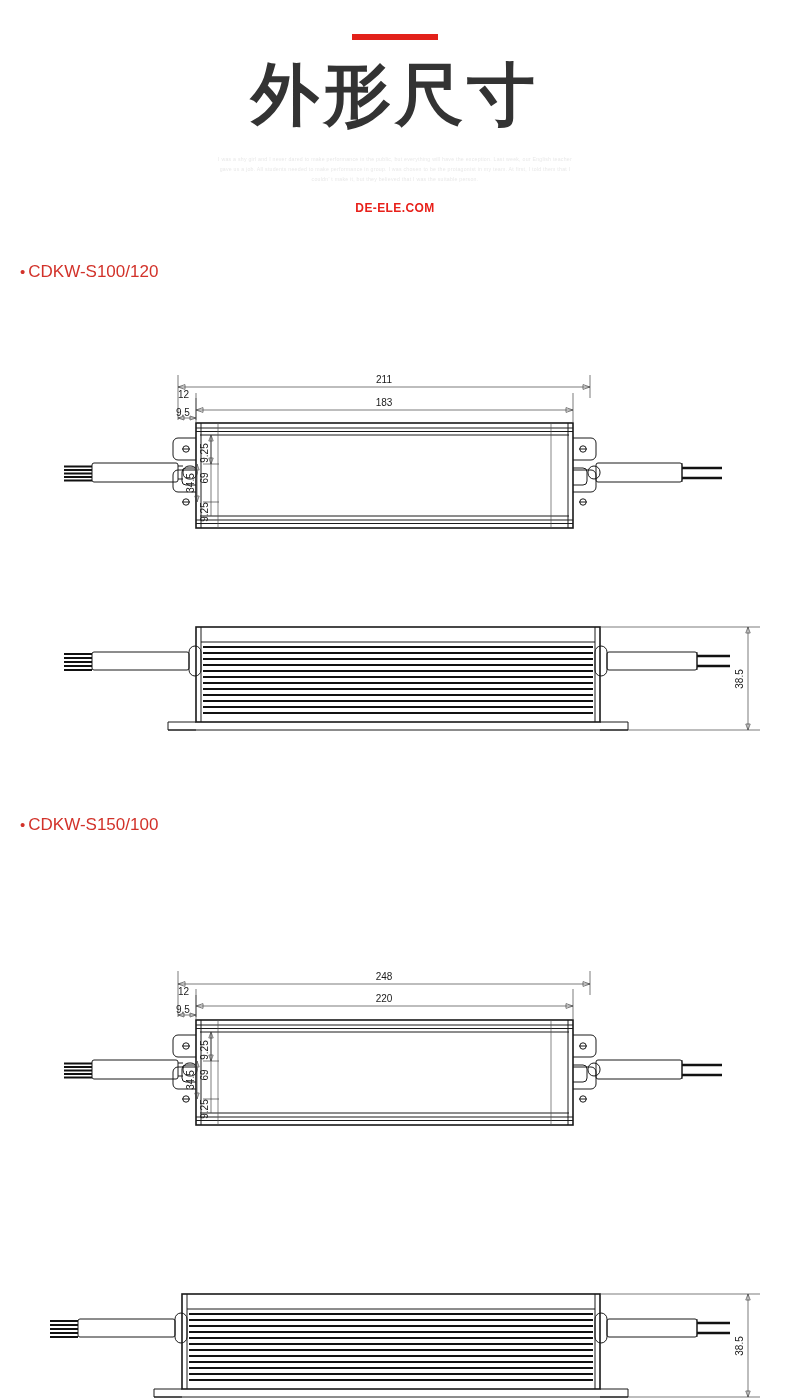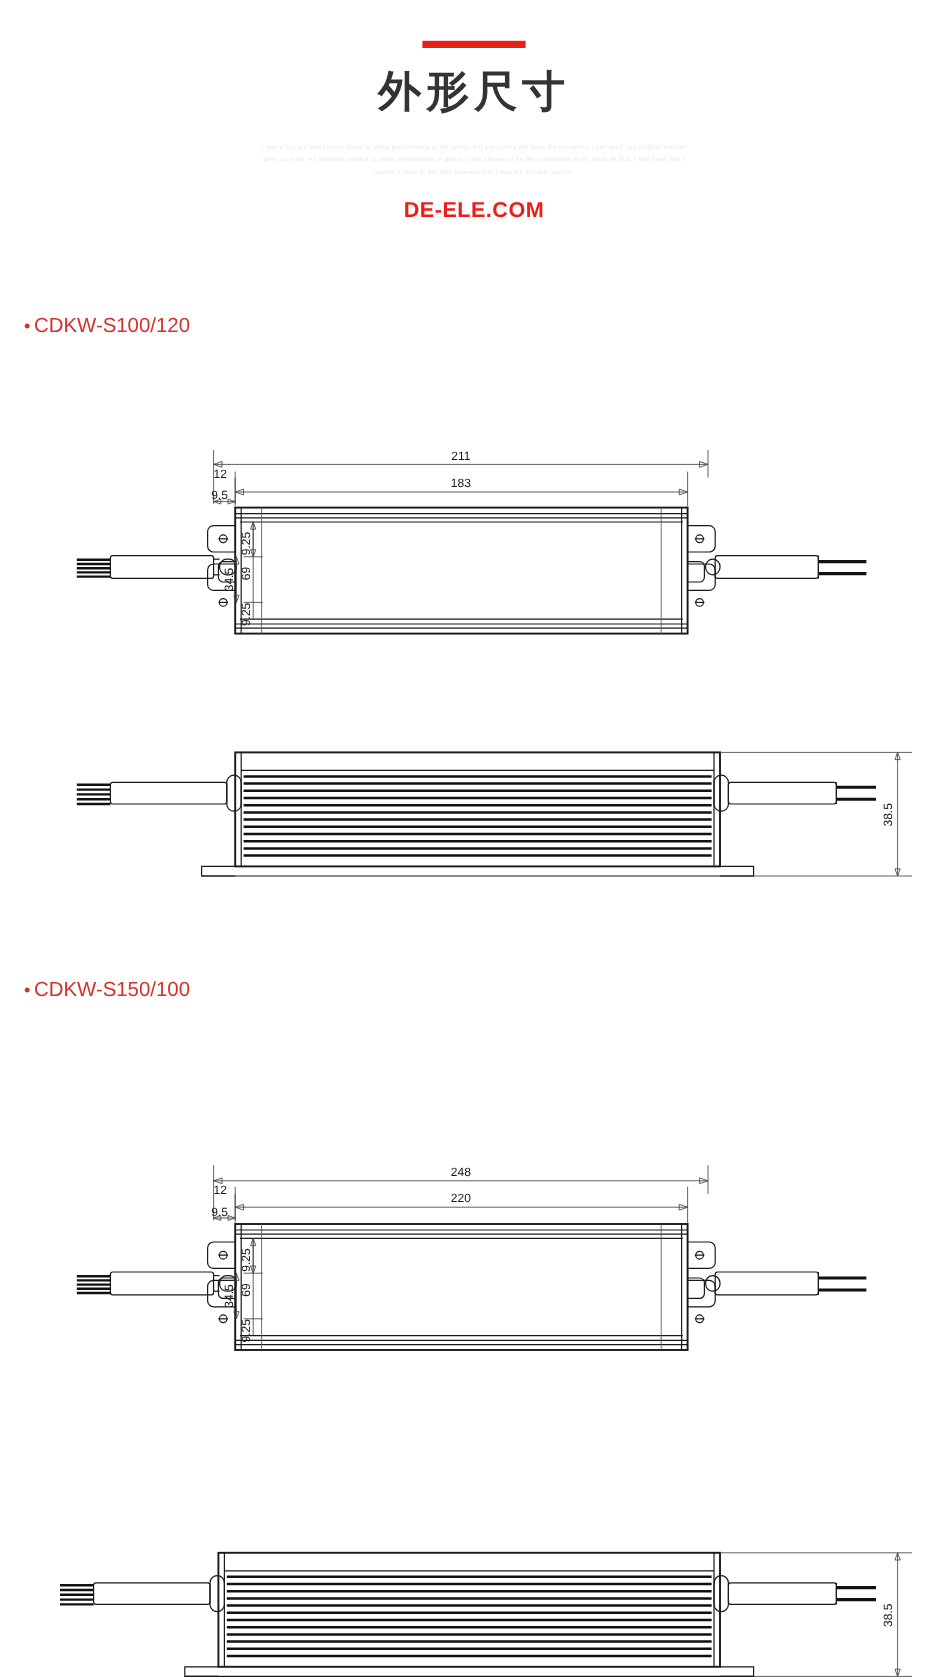--- a/index.html
+++ b/index.html
@@ -11,30 +11,30 @@
   }
   .page { position: relative; width: 790px; height: 1398px; overflow: hidden; }
 
   
   .header { padding-top: 34px; text-align: center; }
   .accent-bar {
     width: 86px; height: 6px; background: #e3211a;
     margin: 0 auto 16px auto;
   }
   .main-title {
-    font-size: 36px; font-weight: bold; color: #333333;
+    font-size: 68px; font-weight: bold; color: #333333;
     letter-spacing: 4px; line-height: 1.12;
   }
   .filler-text {
     margin: 22px auto 0 auto; width: 360px;
     font-size: 5.2px; line-height: 1.95; color: #e8e8e8;
     text-align: center; letter-spacing: .25px;
   }
   .site-url {
-    margin-top: 16px; font-size: 18px; font-weight: bold;
+    margin-top: 16px; font-size: 12px; font-weight: bold;
     color: #e8201a; letter-spacing: .4px;
   }
 
   
   .section-title {
     position: absolute; left: 20px;
     font-size: 17px; color: #d2322a; font-weight: normal;
     white-space: nowrap;
     text-align: right;
   }

